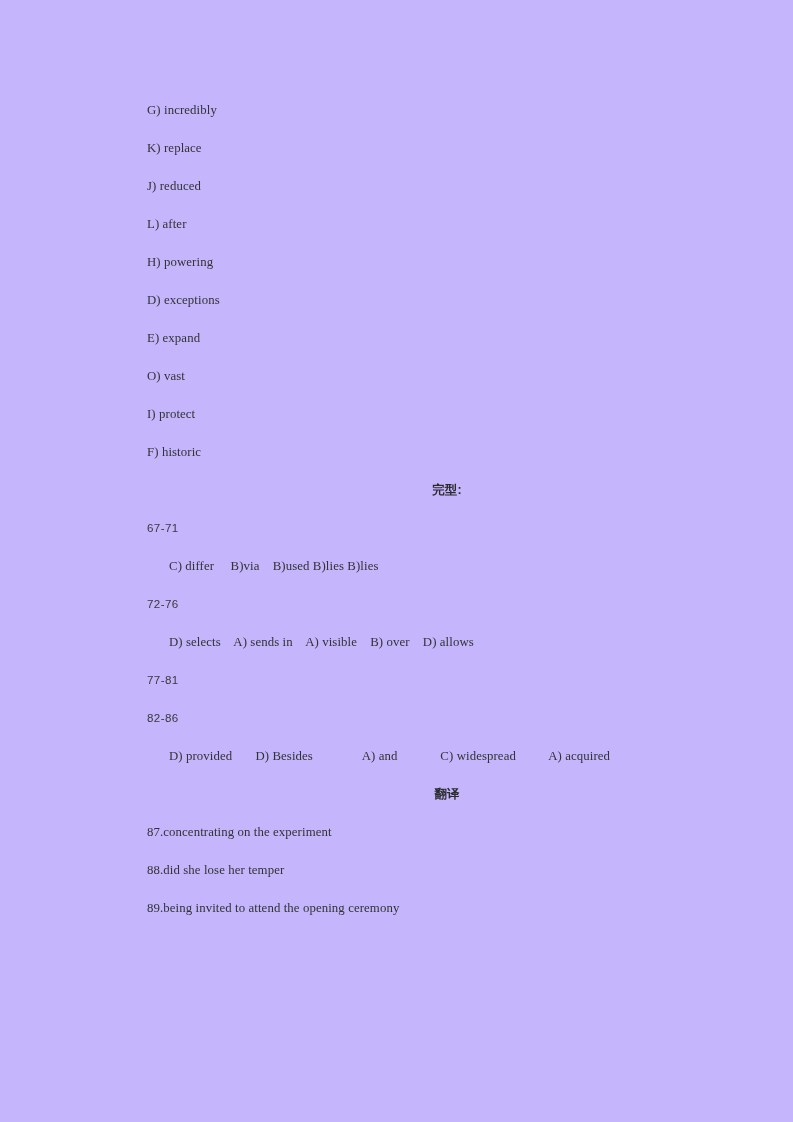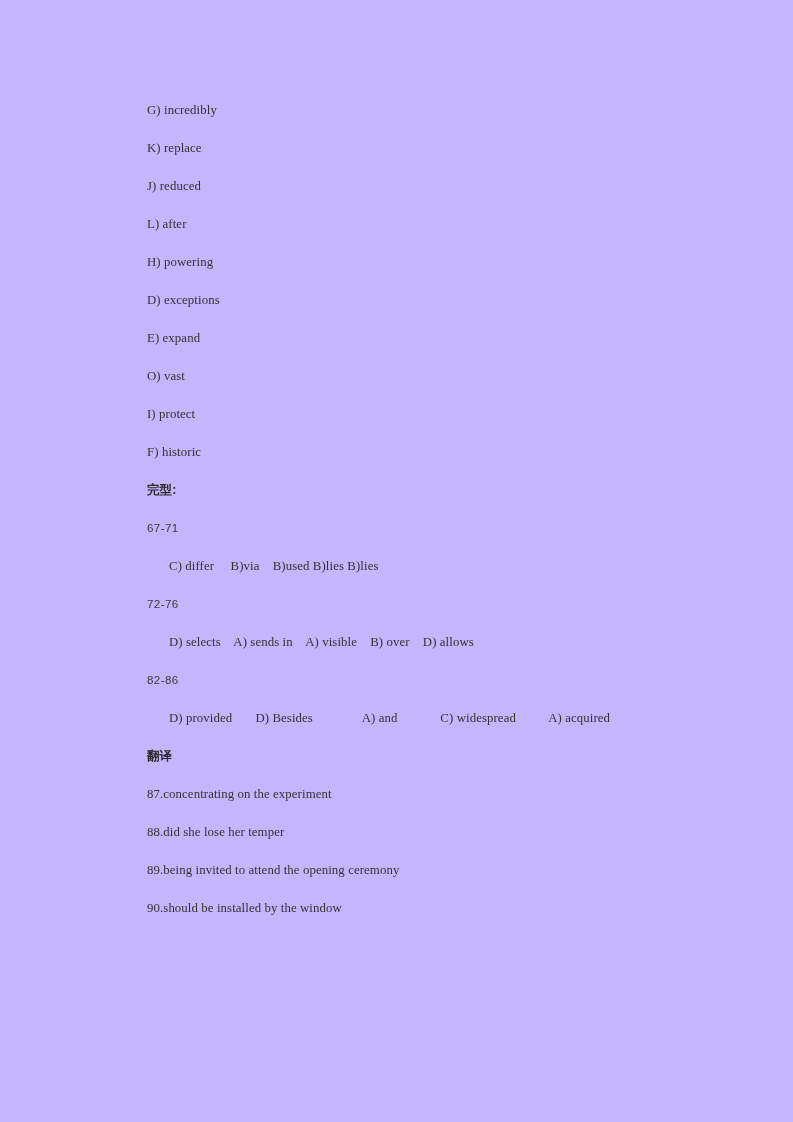--- a/index.html
+++ b/index.html
@@ -47,20 +47,21 @@
     letter-spacing: 0.1px;
   }
 
   
   .heading {
     font-family: Liberation Sans, sans-serif;
     font-weight: bold;
     font-size: 12.4px;
     color: #2b2b2b;
     letter-spacing: 0.2px;
+    text-align: center;
   }
 
   
   .range-label {
     font-family: Liberation Sans, sans-serif;
     font-size: 11.6px;
     color: #3a3a3a;
     letter-spacing: 0.4px;
   }
 
@@ -95,28 +96,28 @@
 
     <div>
       <div class="line heading">完型:</div>
 
       <div class="line range-label">67-71</div>
       <div class="line answer-line">C) differ     B)via    B)used B)lies B)lies</div>
 
       <div class="line range-label">72-76</div>
       <div class="line answer-line">D) selects    A) sends in    A) visible    B) over    D) allows</div>
 
+      <div class="line range-label">77-81</div>
 
       <div class="line range-label">82-86</div>
       <div class="line answer-line">D) provided       D) Besides               A) and             C) widespread          A) acquired</div>
     </div>
 
     <div>
       <div class="line heading">翻译</div>
 
       <div class="line translation-line">87.concentrating on the experiment</div>
       <div class="line translation-line">88.did she lose her temper</div>
       <div class="line translation-line">89.being invited to attend the opening ceremony</div>
-      <div class="line translation-line">90.should be installed by the window</div>
     </div>
 
   </div>
 </div>
 
 </body></html>

